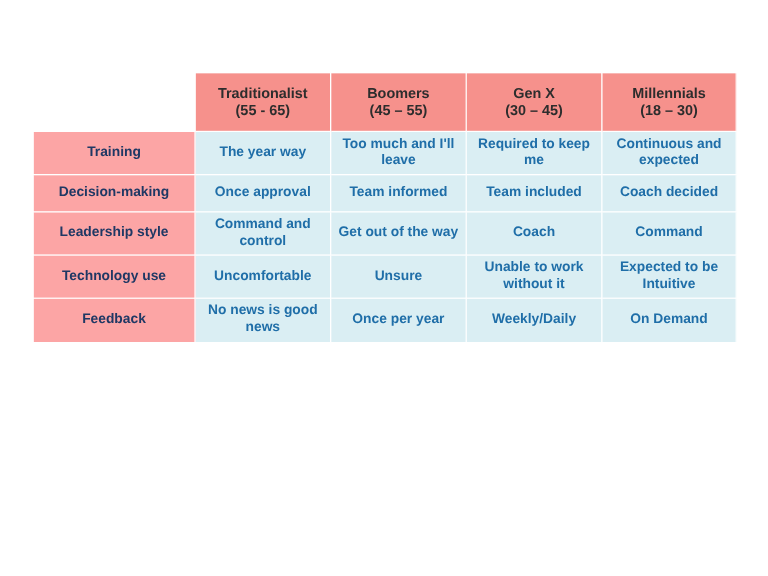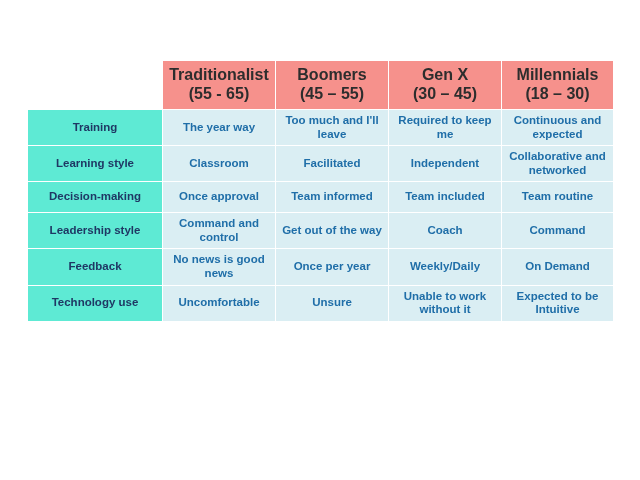--- a/index.html
+++ b/index.html
@@ -42,31 +42,31 @@
   col.c1 { width: 113px; }
   col.c2 { width: 113px; }
   col.c3 { width: 113px; }
   col.c4 { width: 112px; }
 
   
   tr.header-row td {
     background: #f6918c;
     color: #2d2d2d;
     height: 40px;
-    font-size: 16px;
+    font-size: 12px;
     border: 1px solid #ffffff;
   }
   tr.header-row td.corner {
     background: #ffffff;
     border: 1px solid #ffffff;
   }
 
   
   td.row-label {
-    background: #5eead4;
+    background: #fca5a5;
     color: #1f3864;
     text-align: left;
     padding-left: 8px;
     font-size: 11px;
     font-weight: bold;
   }
   
   td.cell {
     background: #daeef3;
     color: #1f6ea8;
@@ -111,58 +111,51 @@
         </tr>
 
         <tr class="rowh2">
           <td class="row-label">Training</td>
           <td class="cell">The year way</td>
           <td class="cell">Too much and I'll leave</td>
           <td class="cell">Required to keep me</td>
           <td class="cell">Continuous and expected</td>
         </tr>
 
-        <tr class="rowh2">
-          <td class="row-label">Learning style</td>
-          <td class="cell">Classroom</td>
-          <td class="cell">Facilitated</td>
-          <td class="cell">Independent</td>
-          <td class="cell">Collaborative and networked</td>
-        </tr>
 
 
 
         <tr class="rowh">
           <td class="row-label">Decision-making</td>
           <td class="cell">Once approval</td>
           <td class="cell">Team informed</td>
           <td class="cell">Team included</td>
-          <td class="cell">Team routine</td>
+          <td class="cell">Coach decided</td>
         </tr>
 
         <tr class="rowh2">
           <td class="row-label">Leadership style</td>
           <td class="cell">Command and control</td>
           <td class="cell">Get out of the way</td>
           <td class="cell">Coach</td>
           <td class="cell">Command</td>
         </tr>
 
         <tr class="rowh2">
+          <td class="row-label">Technology use</td>
+          <td class="cell">Uncomfortable</td>
+          <td class="cell">Unsure</td>
+          <td class="cell">Unable to work without it</td>
+          <td class="cell">Expected to be Intuitive</td>
+        </tr>
+
+        <tr class="rowh2">
           <td class="row-label">Feedback</td>
           <td class="cell">No news is good news</td>
           <td class="cell">Once per year</td>
           <td class="cell">Weekly/Daily</td>
           <td class="cell">On Demand</td>
-        </tr>
-
-        <tr class="rowh2">
-          <td class="row-label">Technology use</td>
-          <td class="cell">Uncomfortable</td>
-          <td class="cell">Unsure</td>
-          <td class="cell">Unable to work without it</td>
-          <td class="cell">Expected to be Intuitive</td>
         </tr>
 
       </tbody>
     </table>
   </div>
 </div>
 
 </body></html>

